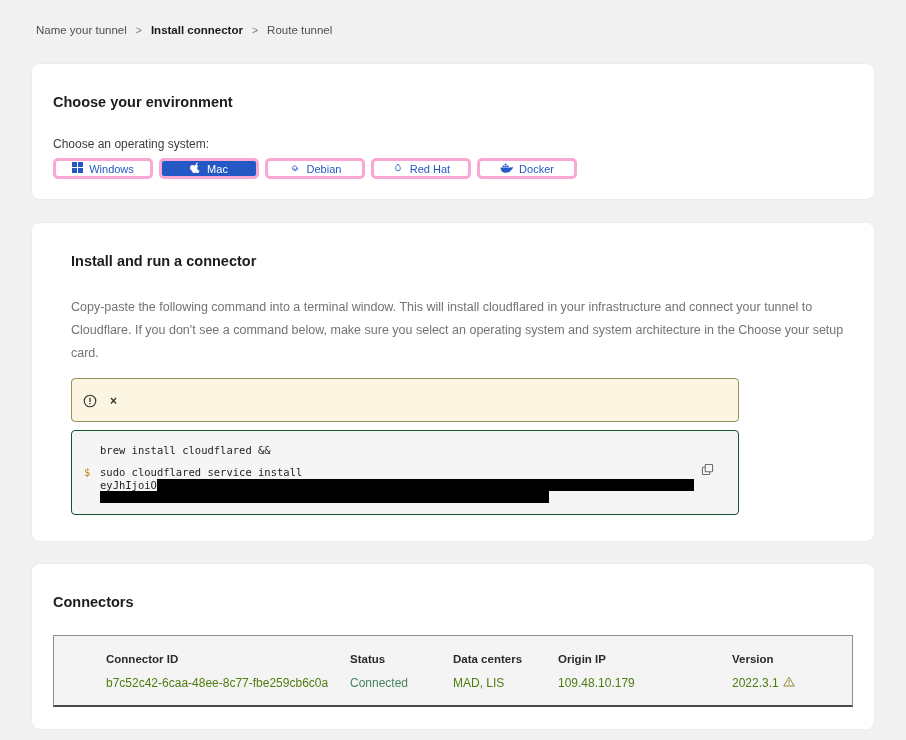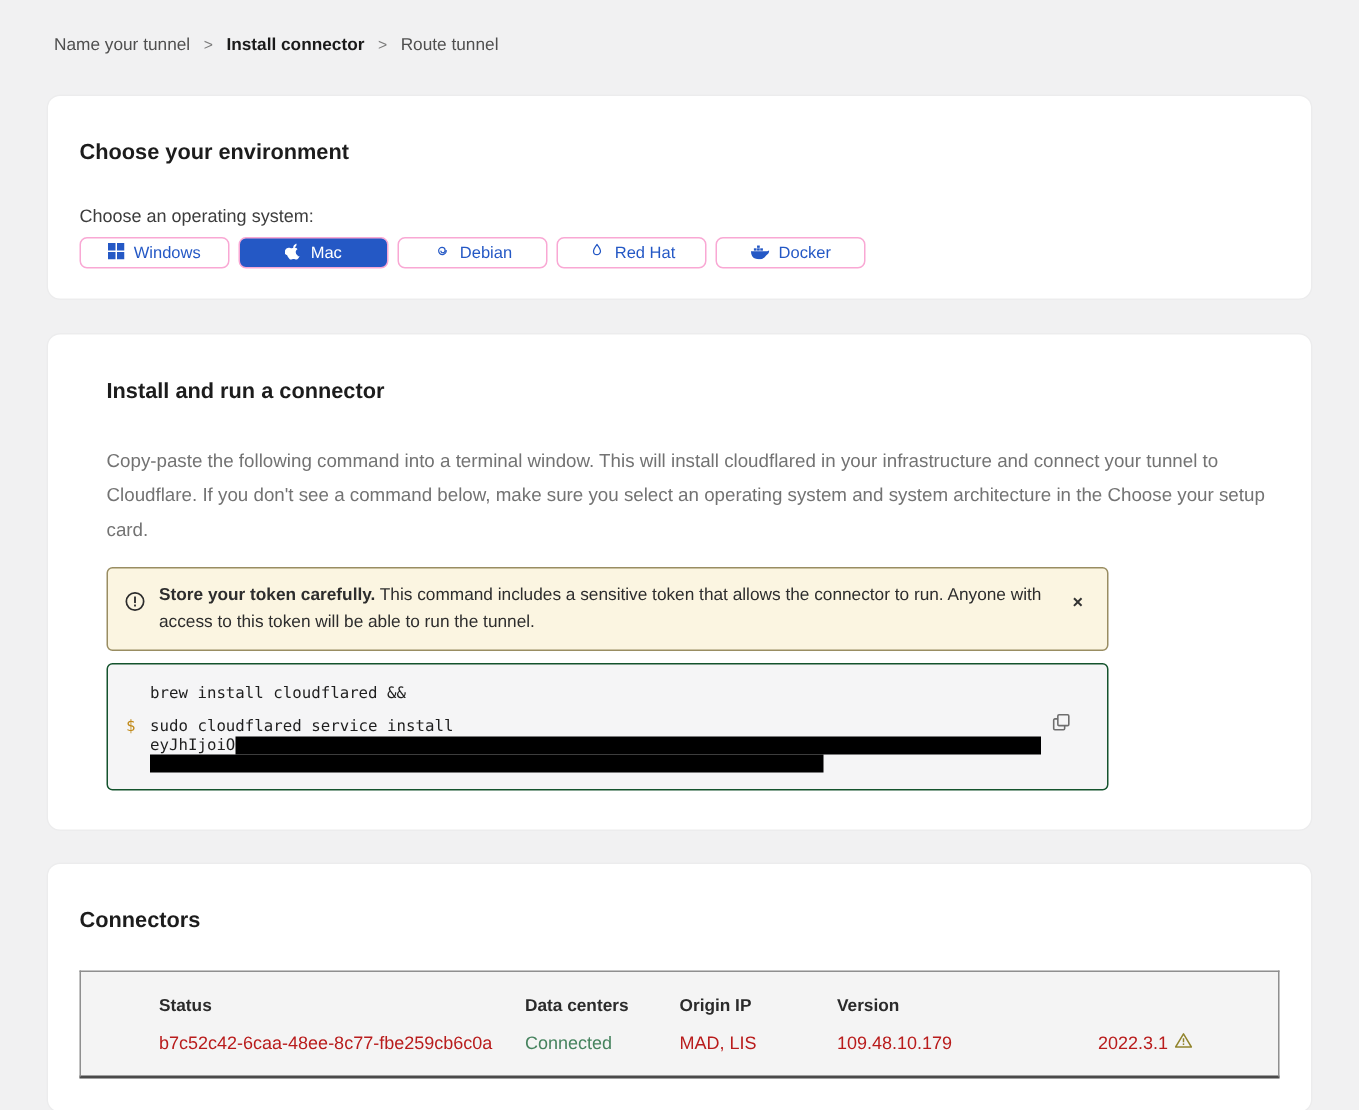--- a/index.html
+++ b/index.html
@@ -28,21 +28,21 @@
   .card-1 { margin-top:28px; padding:30px 21px 20px 21px; }
   .card-2 { margin-top:24px; padding:30px 21px 26px 39px; }
   .card-3 { margin-top:23px; padding:30px 21px 22px 21px; }
   .card-title { font-size:14.5px; font-weight:700; color:#1c1c1c; }
 
   
   .os-label { margin-top:27px; font-size:12px; color:#3d3d3d; }
   .os-row { margin-top:7px; display:flex; gap:6px; }
   .os-btn {
     width:100px; height:21px;
-    border:1px solid #f9a8d4; border-radius:5px;
+    border:3px solid #f9a8d4; border-radius:5px;
     background:#ffffff; color:#2458c5;
     font-size:11px; font-family:"Liberation Sans", sans-serif;
     display:flex; align-items:center; justify-content:center; gap:6px;
     cursor:pointer; padding:0;
   }
   .os-btn.selected { background:#2458c5; color:#ffffff; }
   .os-btn svg { flex:0 0 auto; }
 
   
   .desc { margin-top:27px; font-size:12.5px; line-height:23px; color:#737373; max-width:846px; }
@@ -78,21 +78,21 @@
   
   .conn-table {
     margin-top:25px; width:800px;
     background:#f4f4f4;
     border:1px solid #8f8f8f; border-bottom:2px solid #4a4a4a;
     padding:17px 10px 15px 52px;
   }
   .conn-grid { display:grid; grid-template-columns:244px 103px 105px 174px 1fr; }
   .conn-head { font-size:11.5px; font-weight:700; color:#2b2b2b; }
   .conn-row { margin-top:11px; }
-  .conn-cell { font-size:12px; color:#b91c1c; }
+  .conn-cell { font-size:12px; color:#4d7c0f; }
   .status-connected { color:#46835e; }
   .version-cell { display:flex; align-items:center; gap:4px; }
 </style>
 </head>
 <body>
 
 <div class="breadcrumb">
   <span class="bc-item">Name your tunnel</span>
   <span class="bc-sep">&gt;</span>
   <span class="bc-item bc-active">Install connector</span>
@@ -153,21 +153,20 @@
 <div class="card card-2">
   <div class="card-title">Install and run a connector</div>
   <p class="desc">Copy-paste the following command into a terminal window. This will install cloudflared in your infrastructure and connect your tunnel to Cloudflare. If you don't see a command below, make sure you select an operating system and system architecture in the Choose your setup card.</p>
 
   <div class="warn-banner">
     <span class="warn-icon"><svg width="14" height="14" viewBox="0 0 16 16">
           <circle cx="8" cy="8" r="6.6" fill="none" stroke="#2d2d2d" stroke-width="1.3"></circle>
           <rect x="7.3" y="4.2" width="1.4" height="5" fill="#2d2d2d"></rect>
           <rect x="7.3" y="10.3" width="1.4" height="1.5" fill="#2d2d2d"></rect>
         </svg></span>
-    <span class="warn-text"><span class="warn-title">Store your token carefully.</span><span>This command includes a sensitive token that allows the connector to run. Anyone with access to this token will be able to run the tunnel.</span></span>
     <button class="warn-close">×</button>
   </div>
 
   <div class="code-block">
     <div class="code-line1">brew install cloudflared &amp;&amp;</div>
     <div class="code-group">
       <span class="code-prompt">$</span>
       <div class="code-cmds">
         <div class="code-cmd">sudo cloudflared service install</div>
         <div class="token-line"><span>eyJhIjoiO</span><span class="redact redact-1"></span></div>
@@ -179,20 +178,21 @@
           <path d="M10.8 11v2.2a1 1 0 0 1-1 1H2.8a1 1 0 0 1-1-1V6.2a1 1 0 0 1 1-1H5.2" fill="none" stroke="#6e6e6e" stroke-width="1.3"></path>
         </svg></button>
   </div>
 </div>
 
 <div class="card card-3">
   <div class="card-title">Connectors</div>
 
   <div class="conn-table">
     <div class="conn-grid">
+      <div class="conn-head">Connector ID</div>
       <div class="conn-head">Status</div>
       <div class="conn-head">Data centers</div>
       <div class="conn-head">Origin IP</div>
       <div class="conn-head">Version</div>
     </div>
     <div class="conn-grid conn-row">
       <div class="conn-cell">b7c52c42-6caa-48ee-8c77-fbe259cb6c0a</div>
       <div class="conn-cell status-connected">Connected</div>
       <div class="conn-cell">MAD, LIS</div>
       <div class="conn-cell">109.48.10.179</div>

